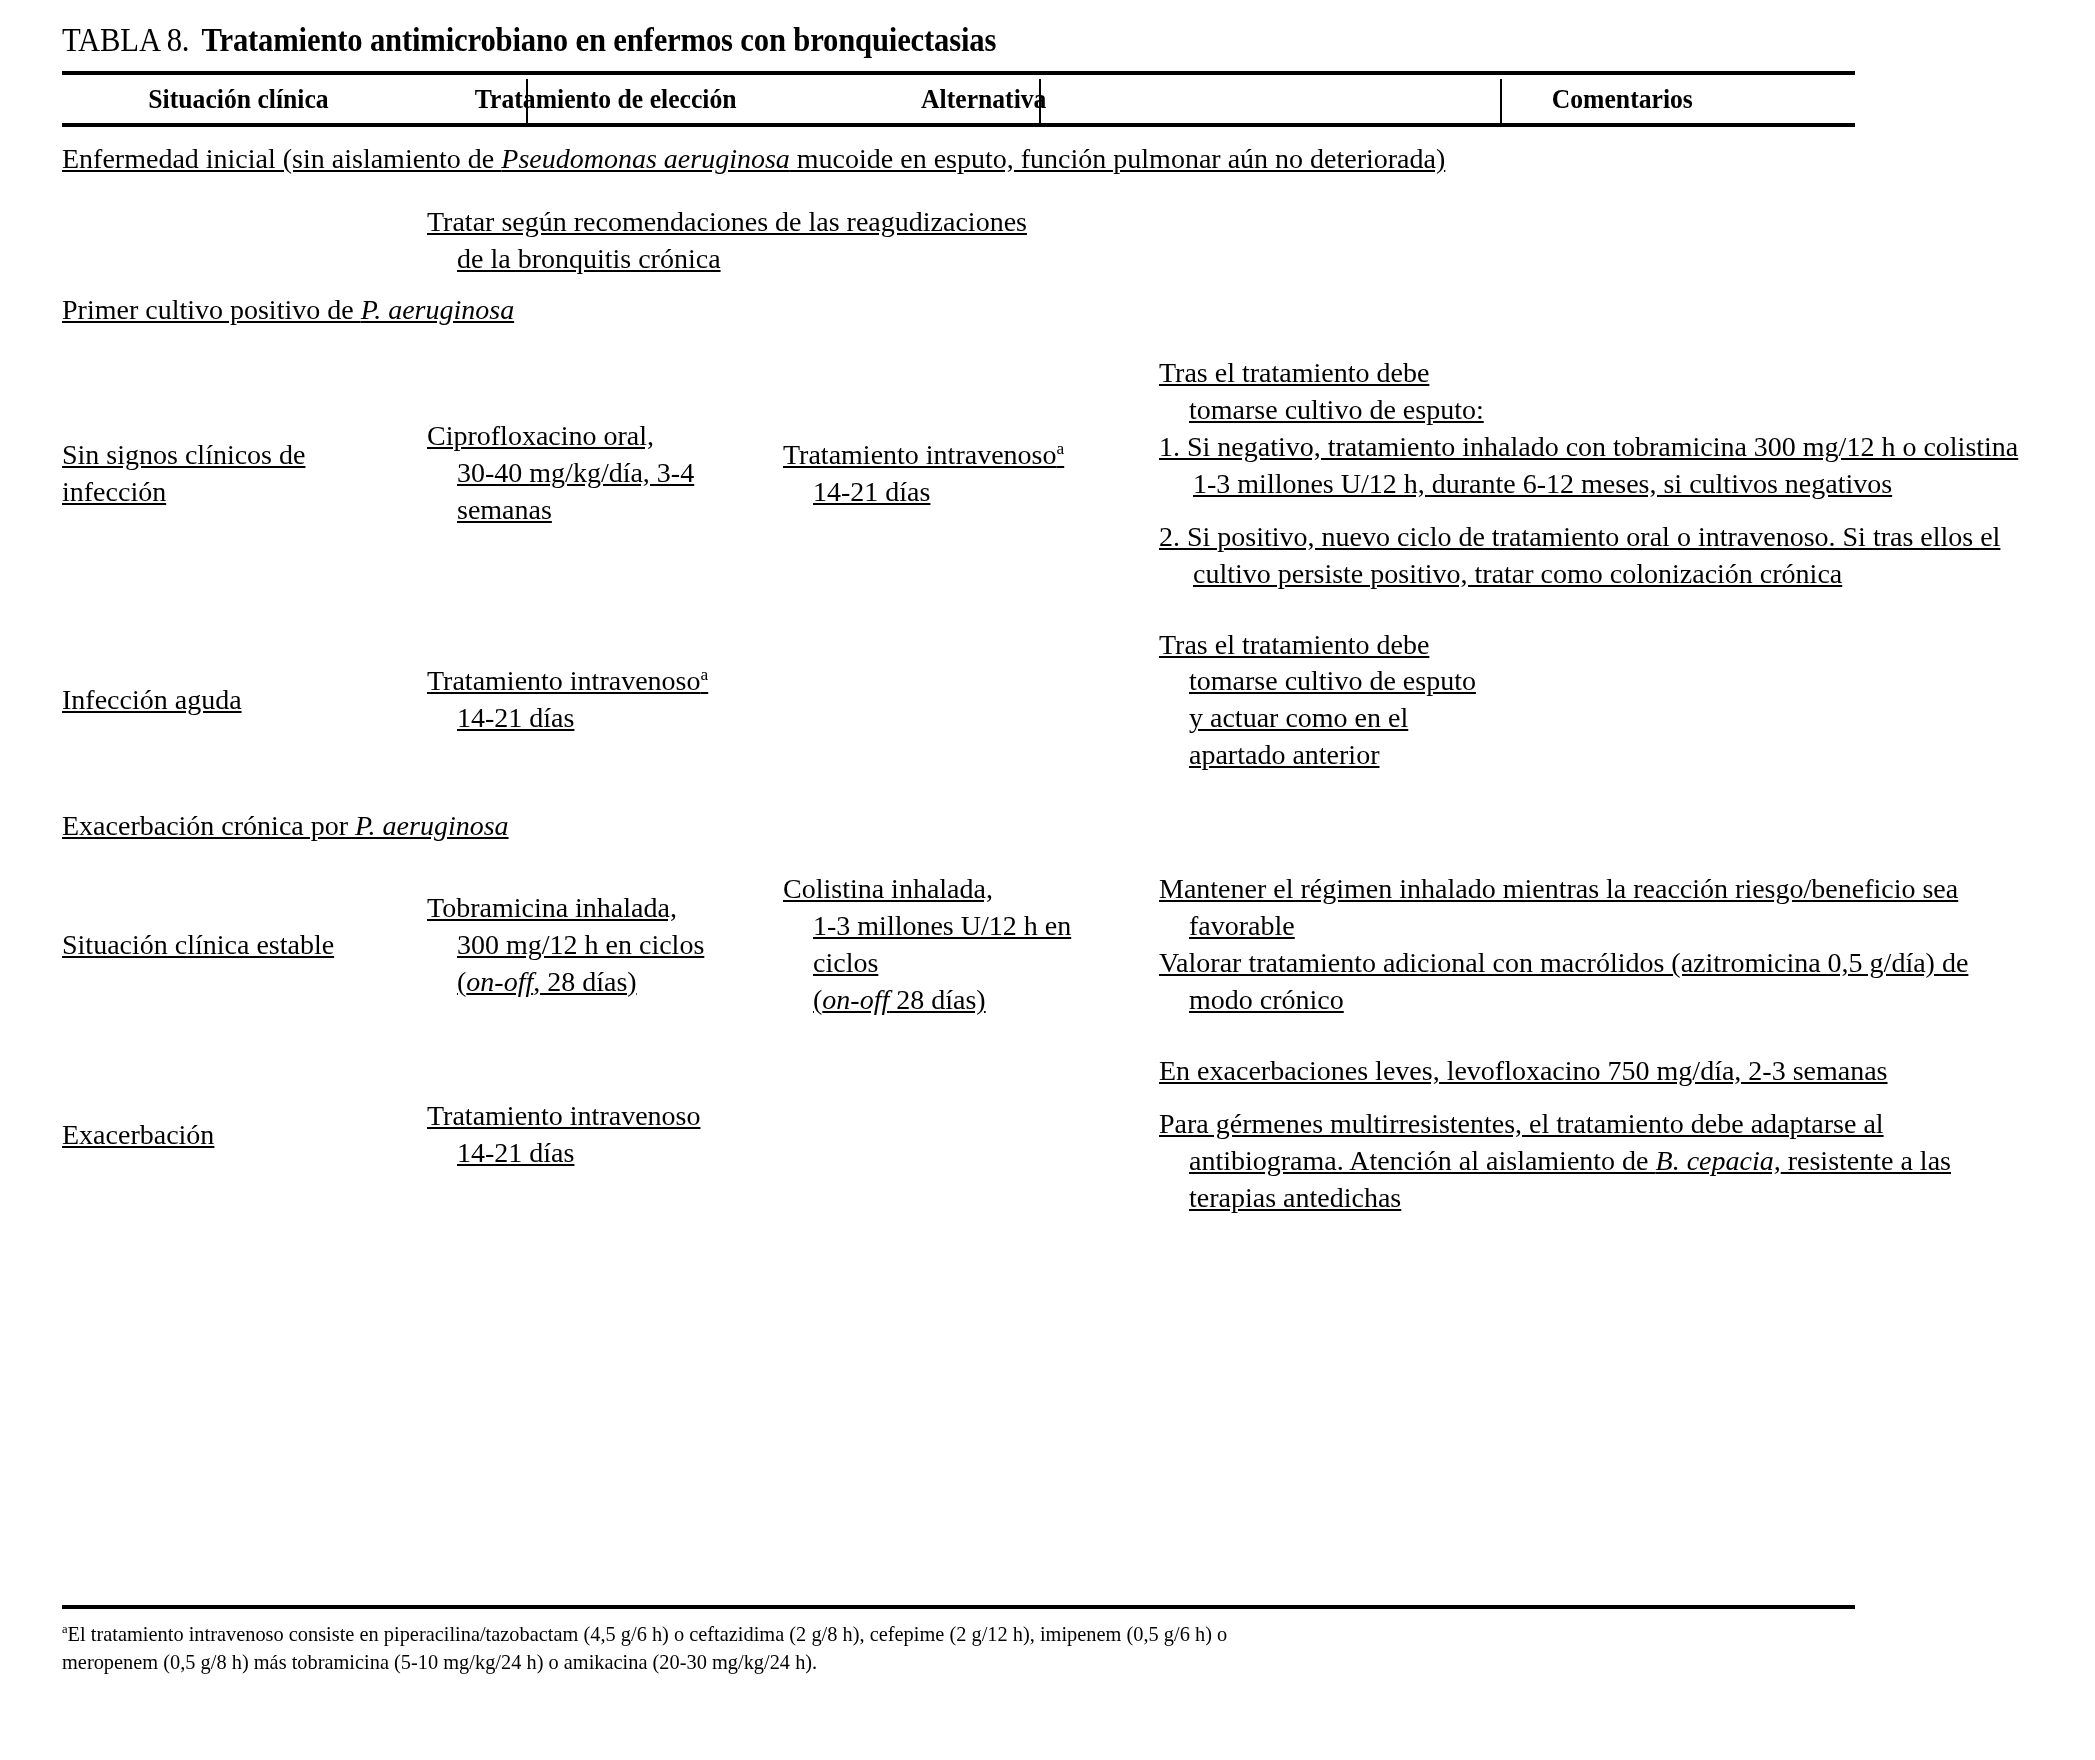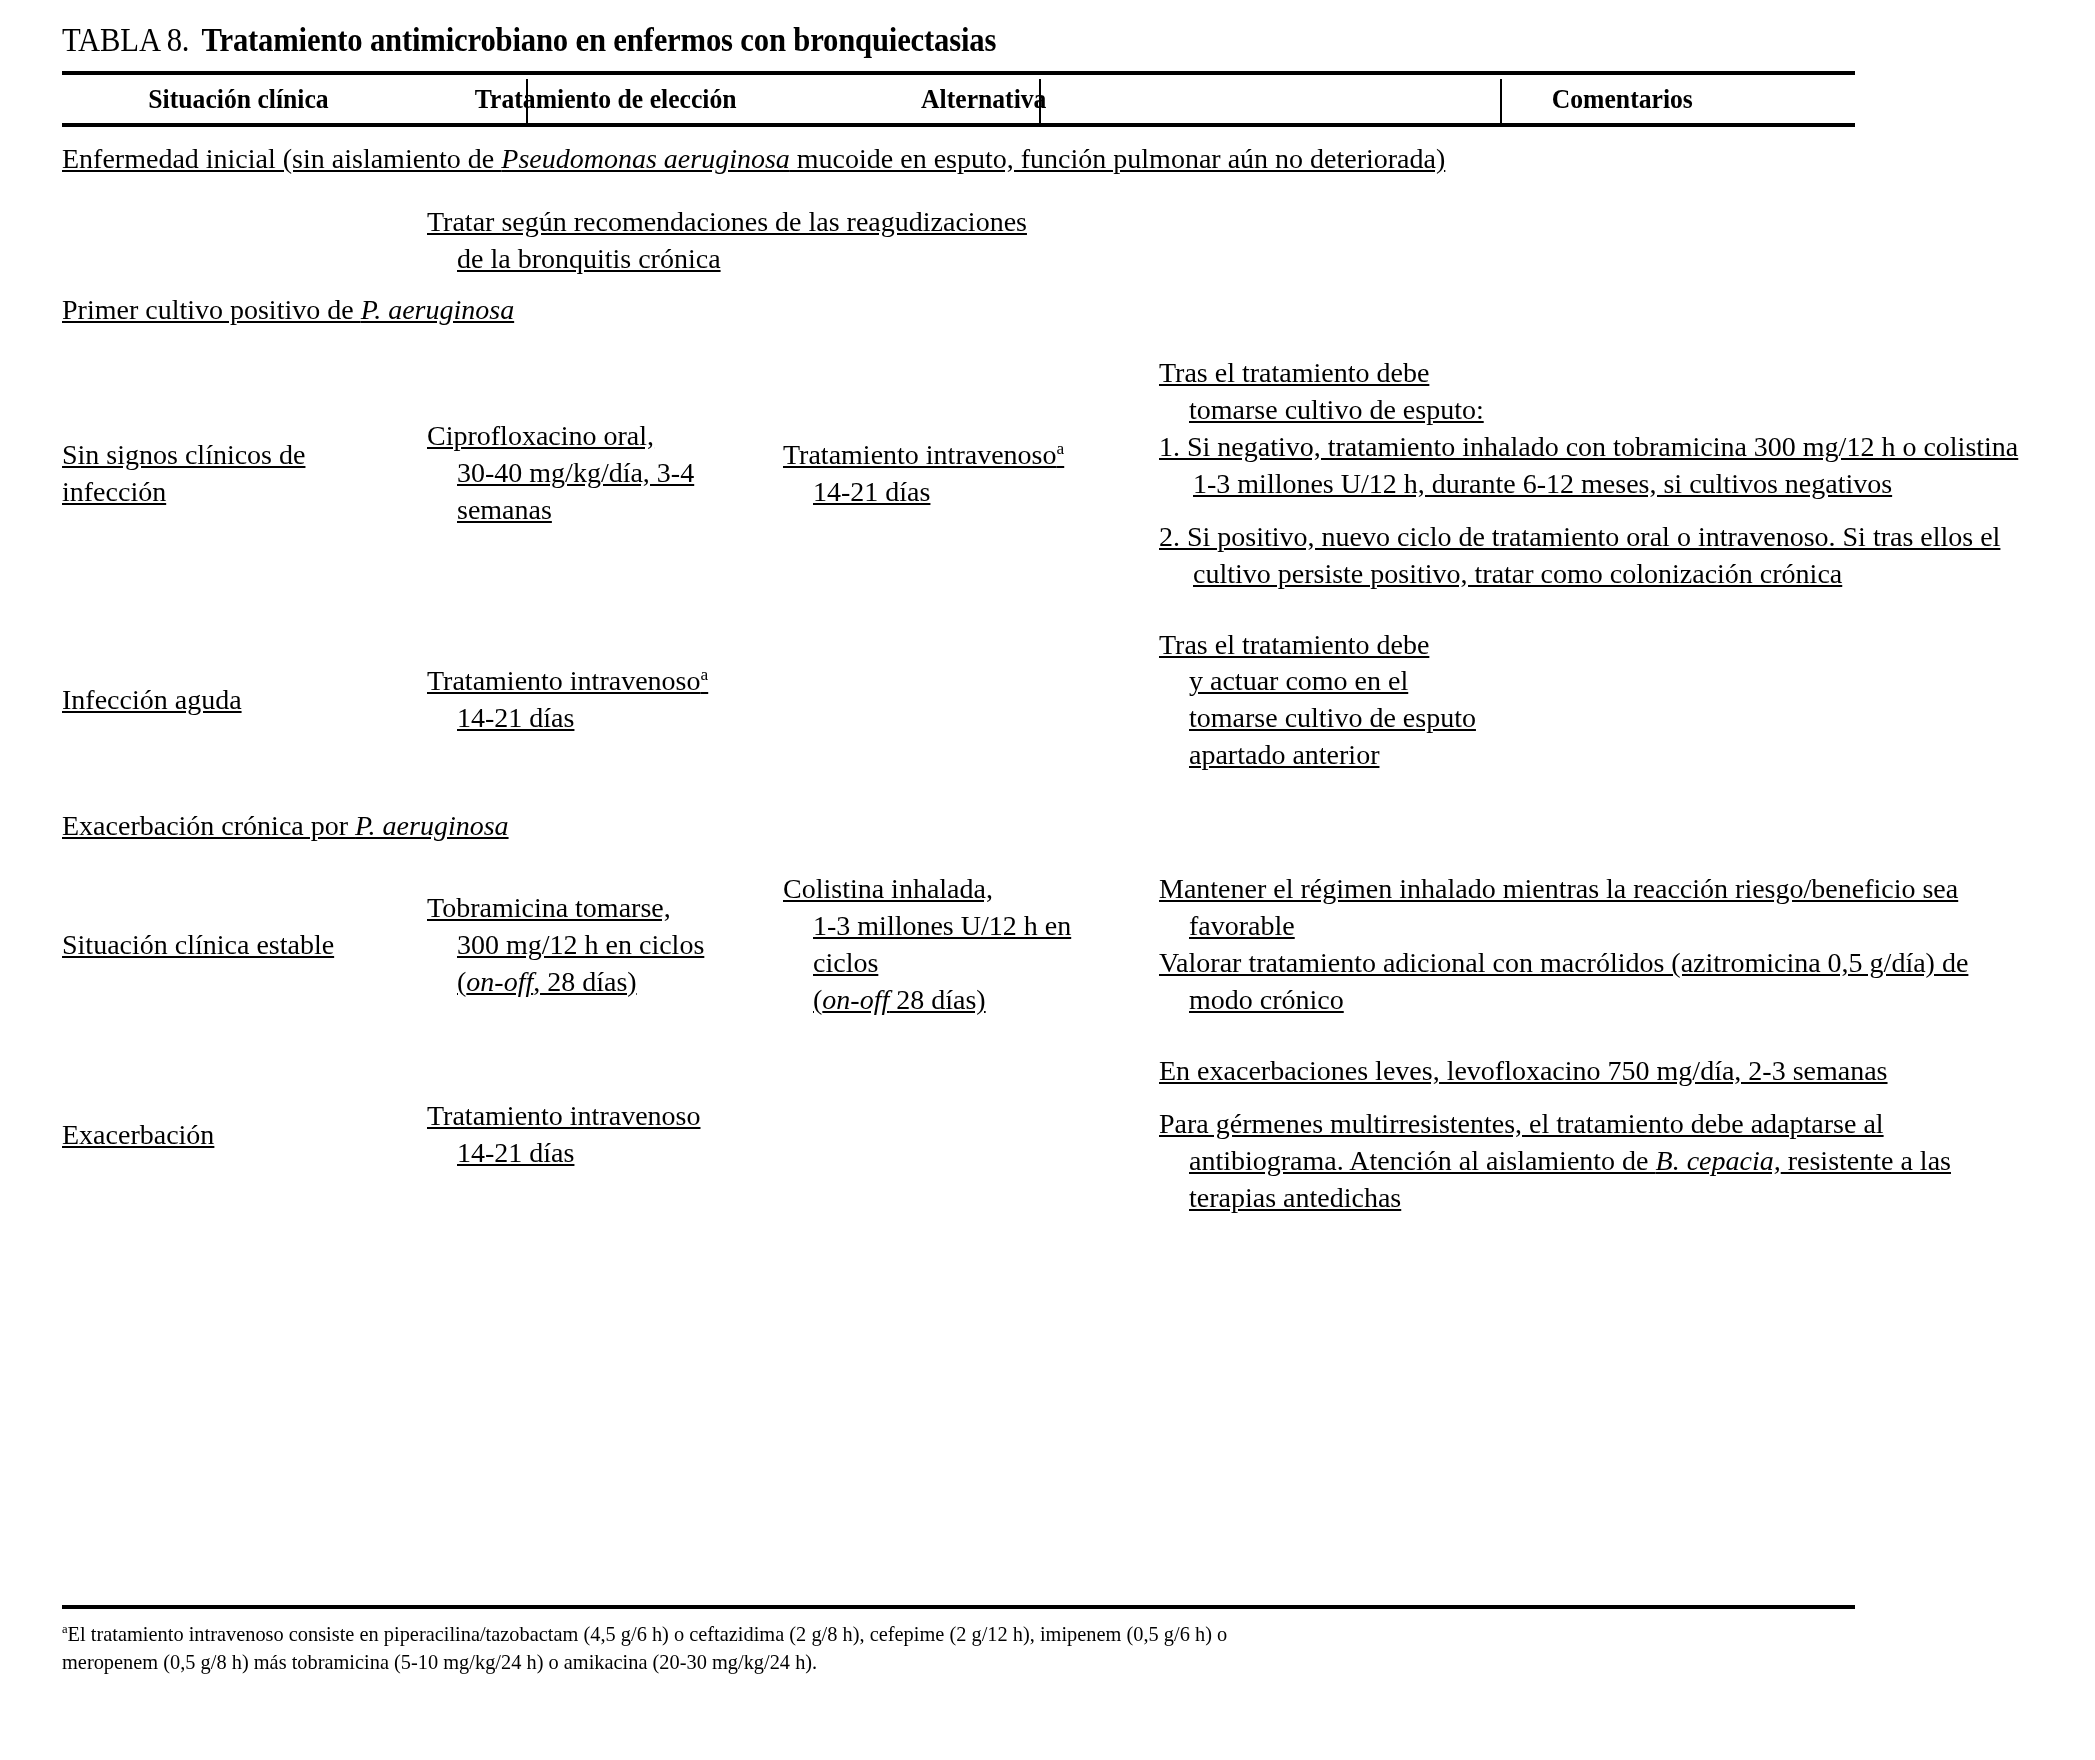--- a/index.html
+++ b/index.html
@@ -208,38 +208,38 @@
 
     <div class="row">
       <div class="cell c1">Infección aguda</div>
       <div class="cell c2">
         <div><span>Tratamiento intravenoso</span><sup>a</sup></div>
         <div class="indent">14-21 días</div>
       </div>
       <div class="cell c3"></div>
       <div class="cell c4">
         <div>Tras el tratamiento debe</div>
+        <div class="indent">tomarse cultivo de esputo</div>
         <div class="indent">y actuar como en el</div>
-        <div class="indent">tomarse cultivo de esputo</div>
         <div class="indent">apartado anterior</div>
       </div>
     </div>
 
     <div class="spacer-lg"></div>
 
     <div class="section-line">
       <span>Exacerbación crónica por </span><span class="it">P. aeruginosa</span>
     </div>
 
     <div class="spacer-sm"></div>
 
     <div class="row">
       <div class="cell c1">Situación clínica estable</div>
       <div class="cell c2">
-        <div>Tobramicina tomarse,</div>
+        <div>Tobramicina inhalada,</div>
         <div class="indent">300 mg/12 h en ciclos</div>
         <div class="indent">(<span class="it">on-off</span><span>, 28 días)</span></div>
       </div>
       <div class="cell c3">
         <div>Colistina inhalada,</div>
         <div class="indent">1-3 millones U/12 h en ciclos</div>
         <div class="indent">(<span class="it">on-off</span><span> 28 días)</span></div>
       </div>
       <div class="cell c4">
         <div class="hang">Mantener el régimen inhalado mientras la reacción riesgo/beneficio sea favorable</div>

